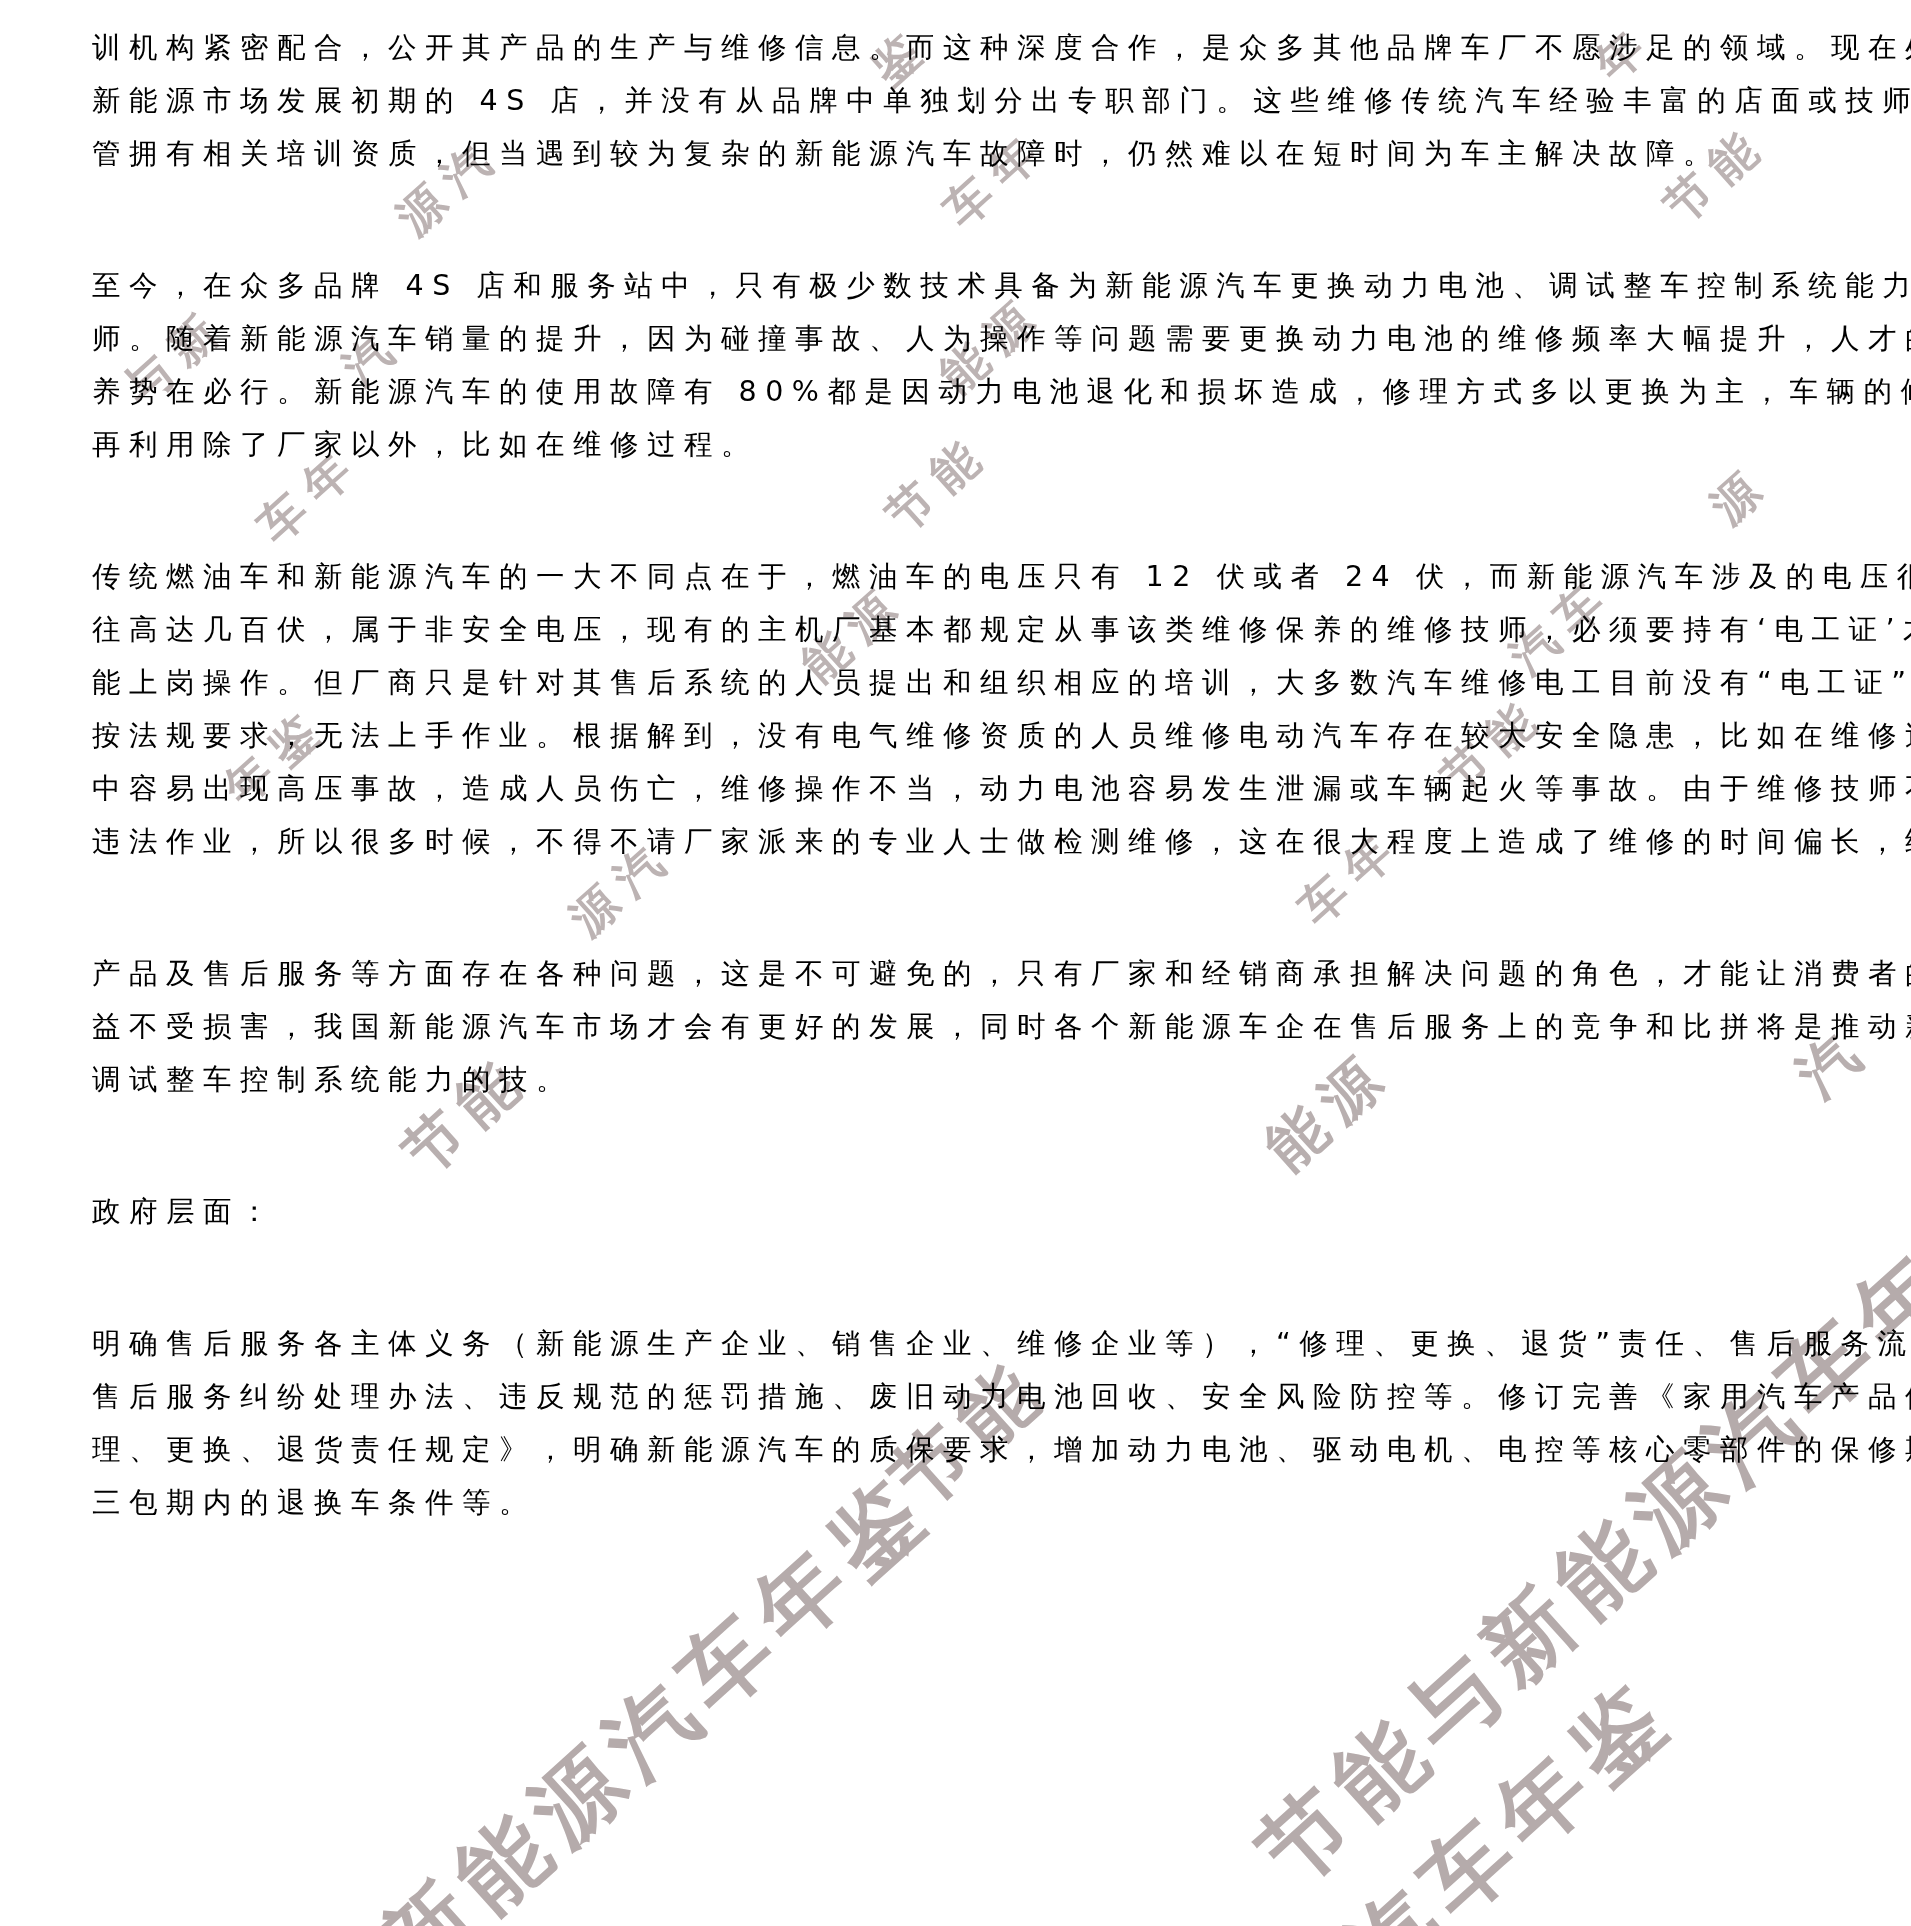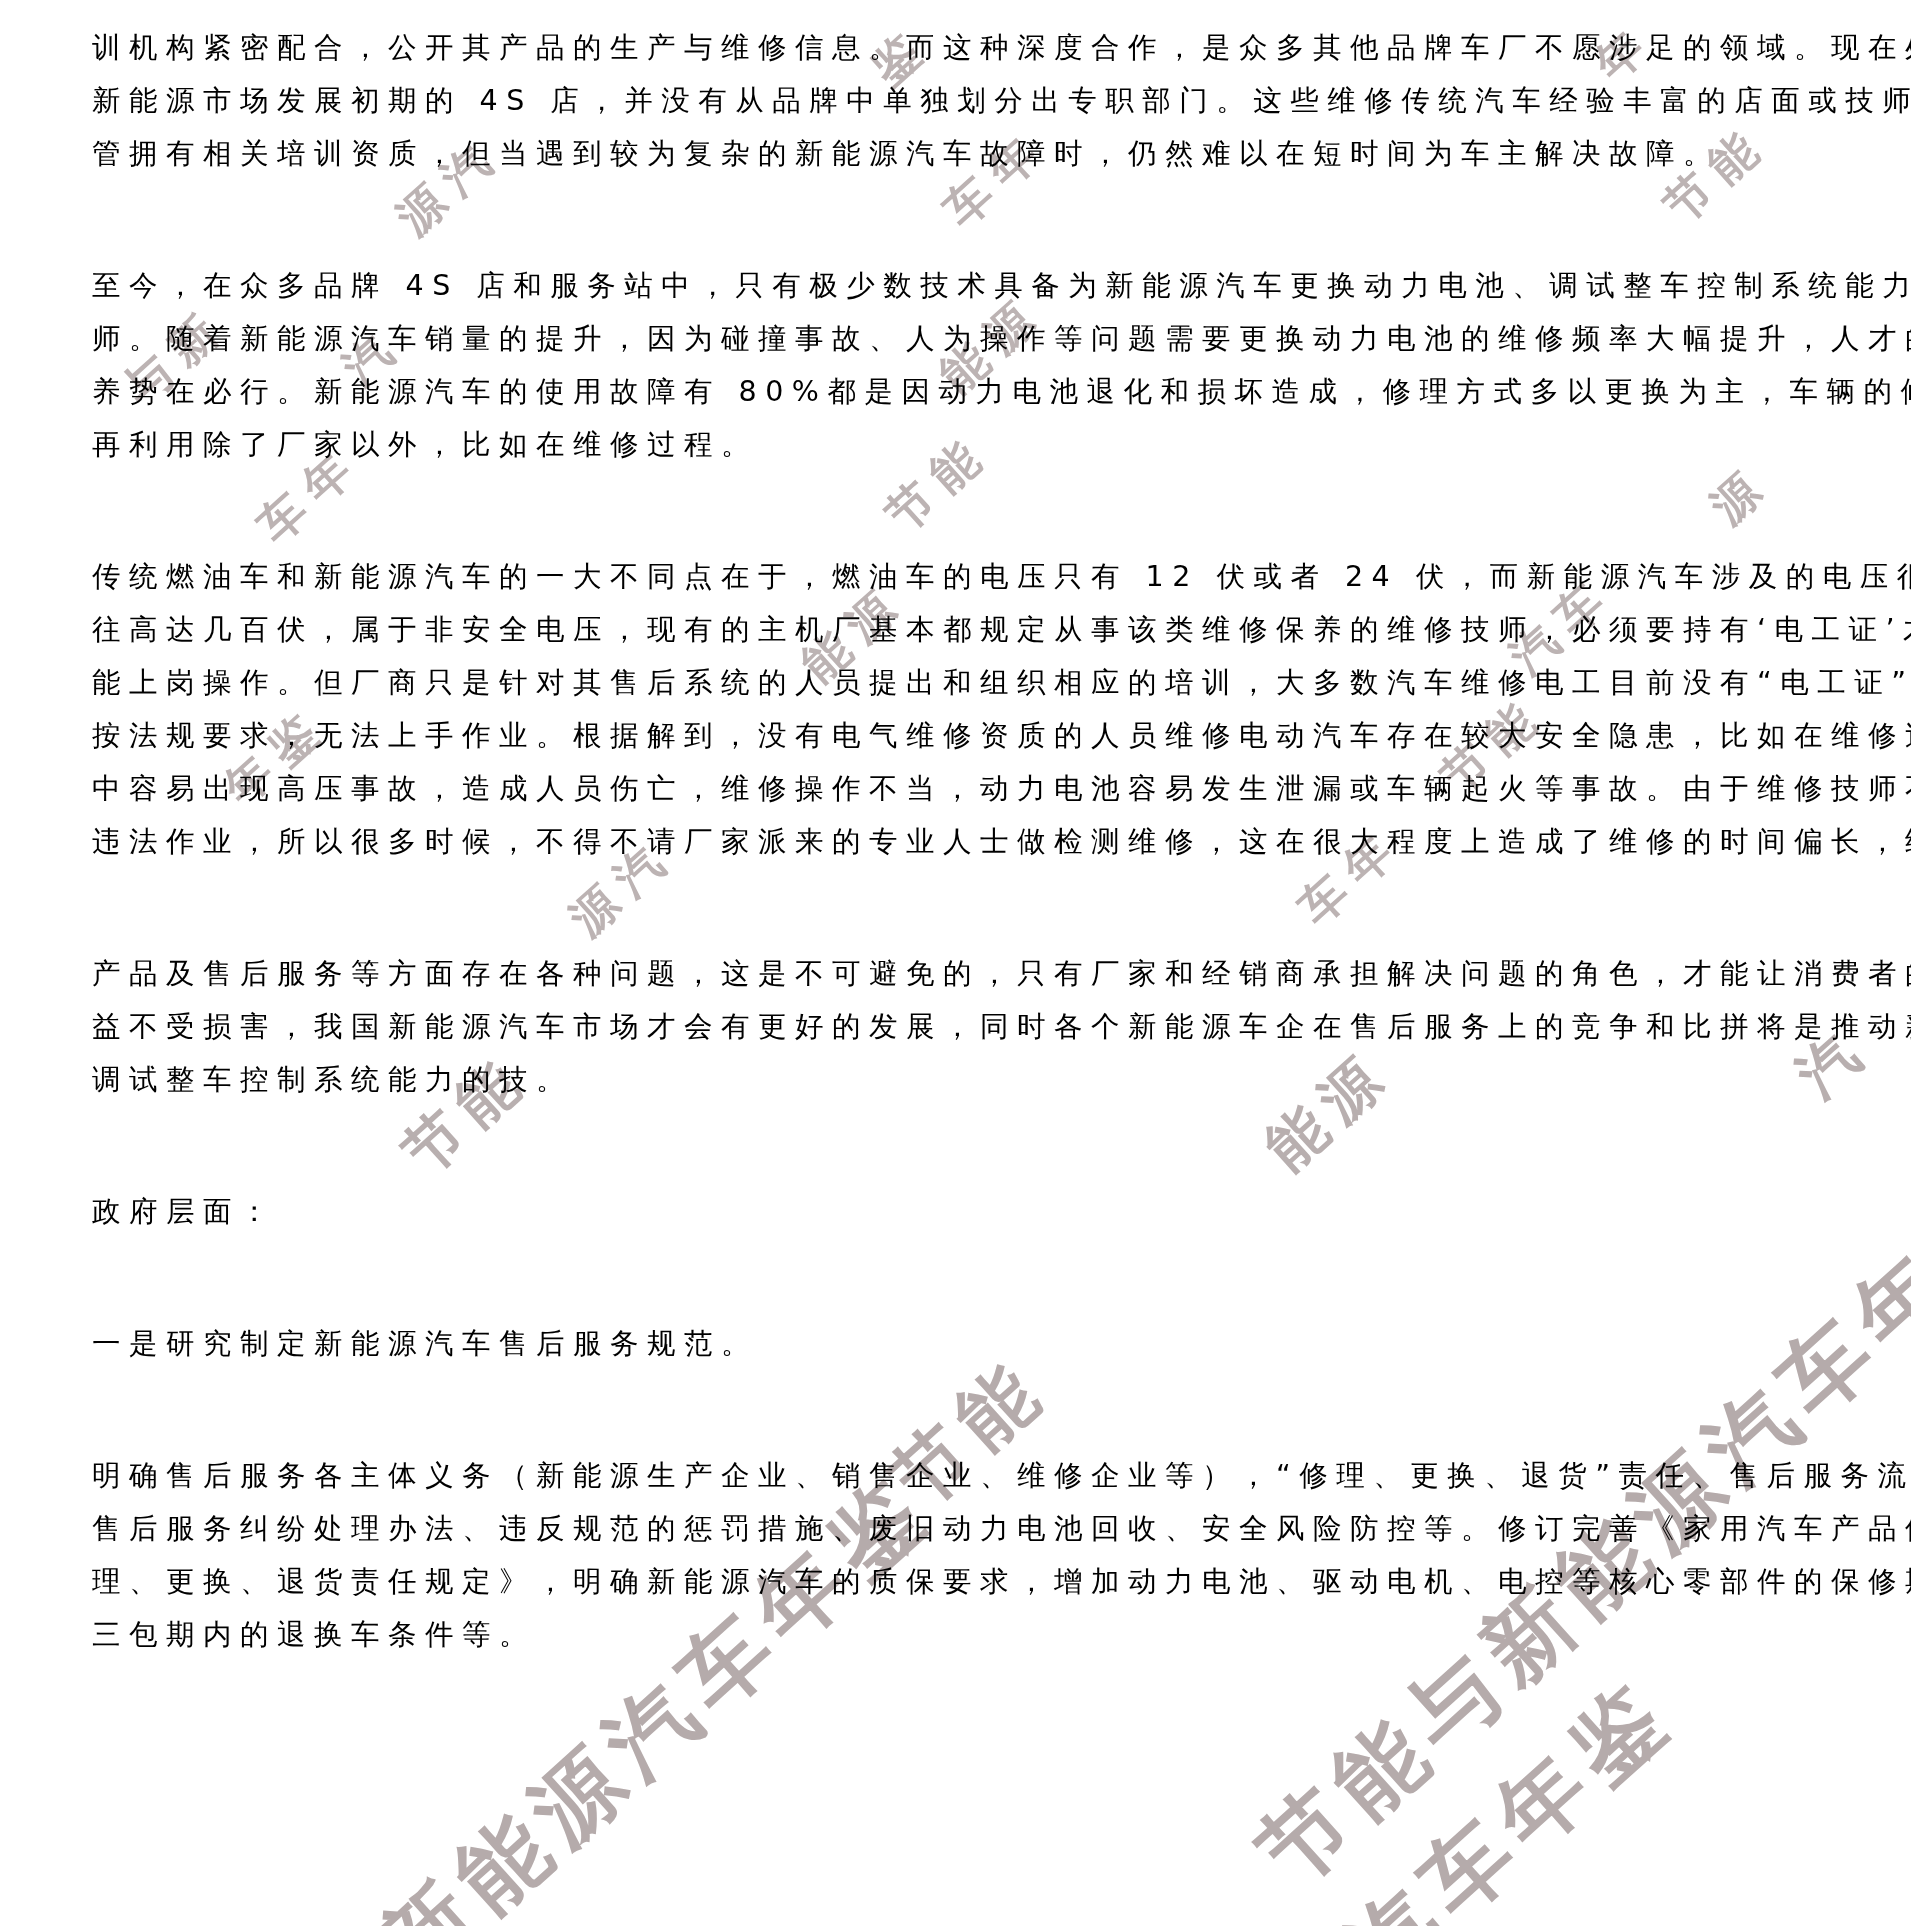--- a/index.html
+++ b/index.html
@@ -101,23 +101,20 @@
       </div>
       <div class="block paragraph">
         <div class="line">产品及售后服务等方面存在各种问题，这是不可避免的，只有厂家和经销商承担解决问题的角色，才能让消费者的权</div>
         <div class="line">益不受损害，我国新能源汽车市场才会有更好的发展，同时各个新能源车企在售后服务上的竞争和比拼将是推动新能</div>
         <div class="line">调试整车控制系统能力的技。</div>
       </div>
       <div class="block paragraph">
         <div class="line">政府层面：</div>
       </div>
       <div class="block paragraph">
-        <div class="line">一是研究制定新能源汽车售后服务规范。</div>
-      </div>
-      <div class="block paragraph">
         <div class="line">明确售后服务各主体义务（新能源生产企业、销售企业、维修企业等），“修理、更换、退货”责任、售后服务流程、</div>
         <div class="line">售后服务纠纷处理办法、违反规范的惩罚措施、废旧动力电池回收、安全风险防控等。修订完善《家用汽车产品修</div>
         <div class="line">理、更换、退货责任规定》，明确新能源汽车的质保要求，增加动力电池、驱动电机、电控等核心零部件的保修期及</div>
         <div class="line">三包期内的退换车条件等。</div>
       </div>
     </main>
 </div>
 
 
 </body></html>

